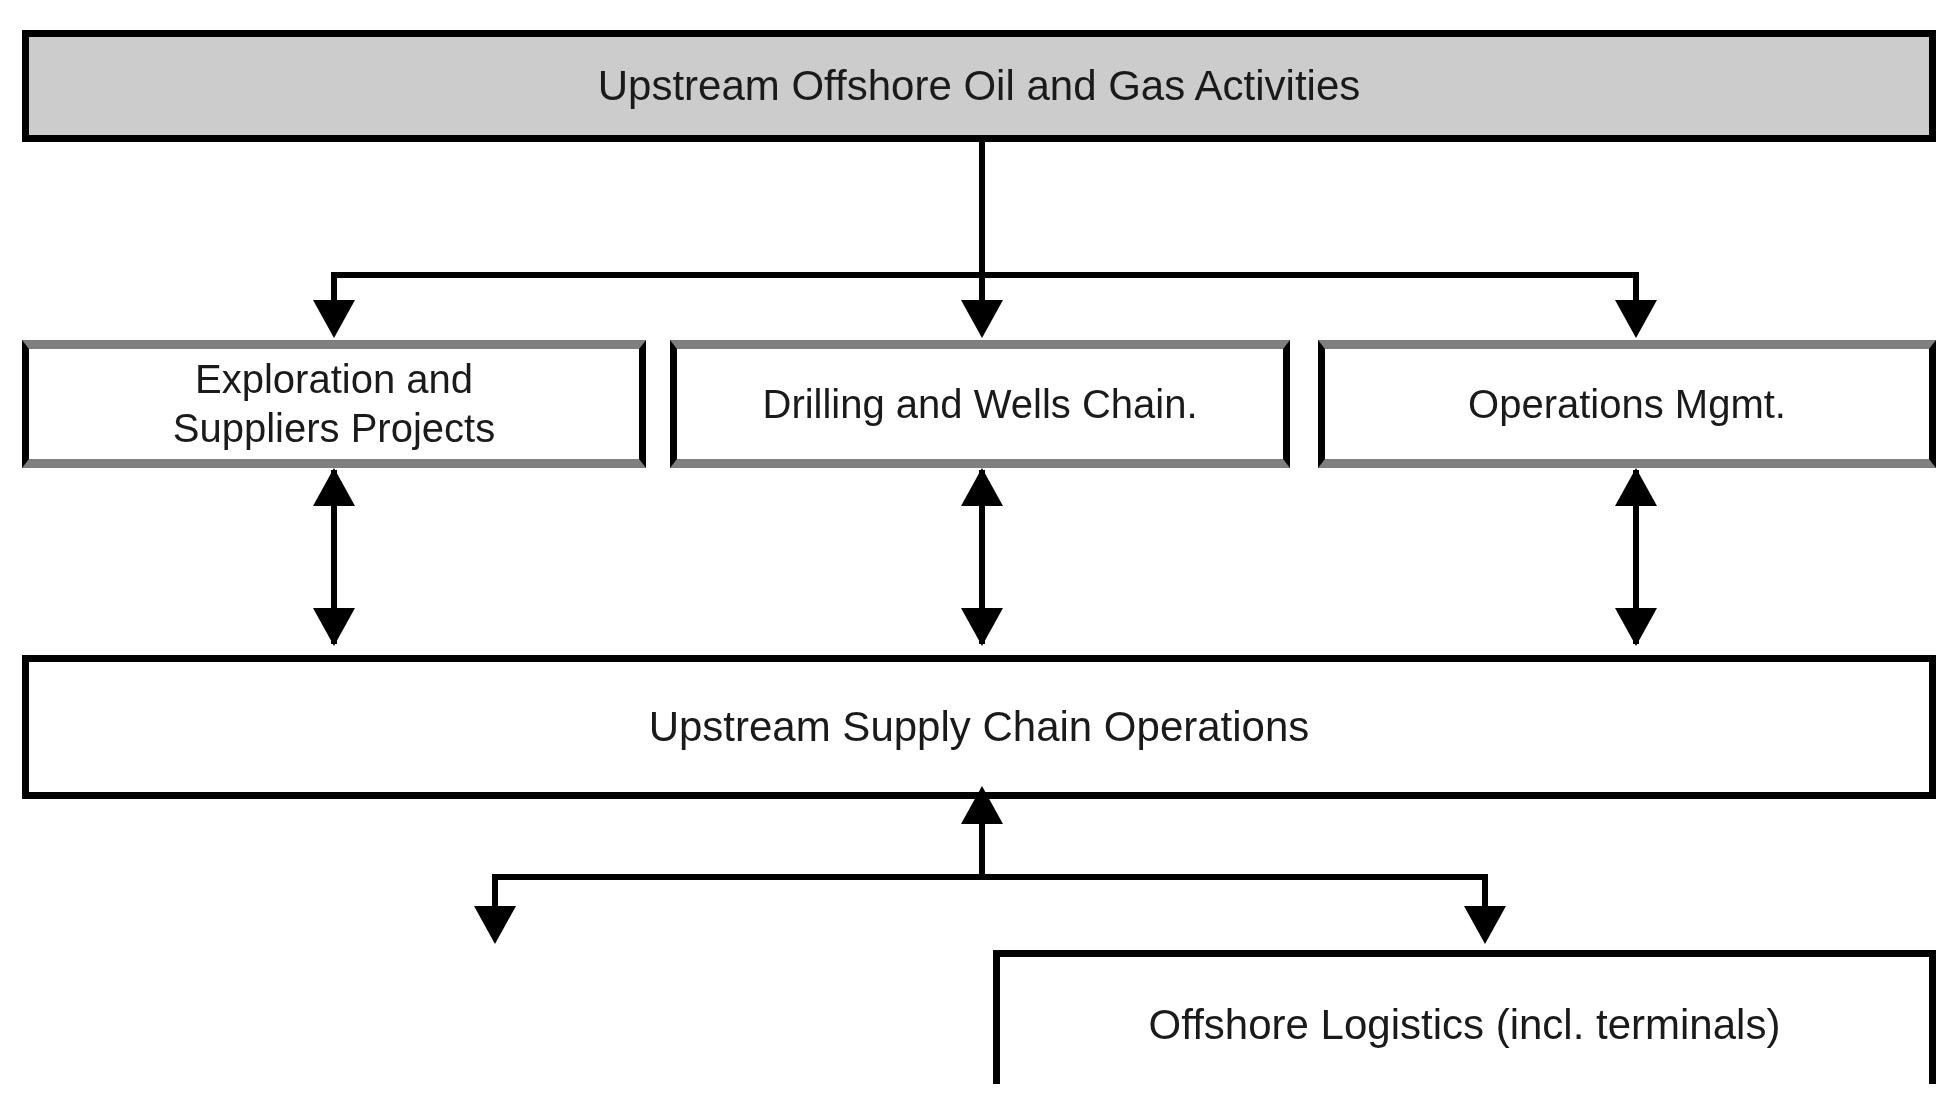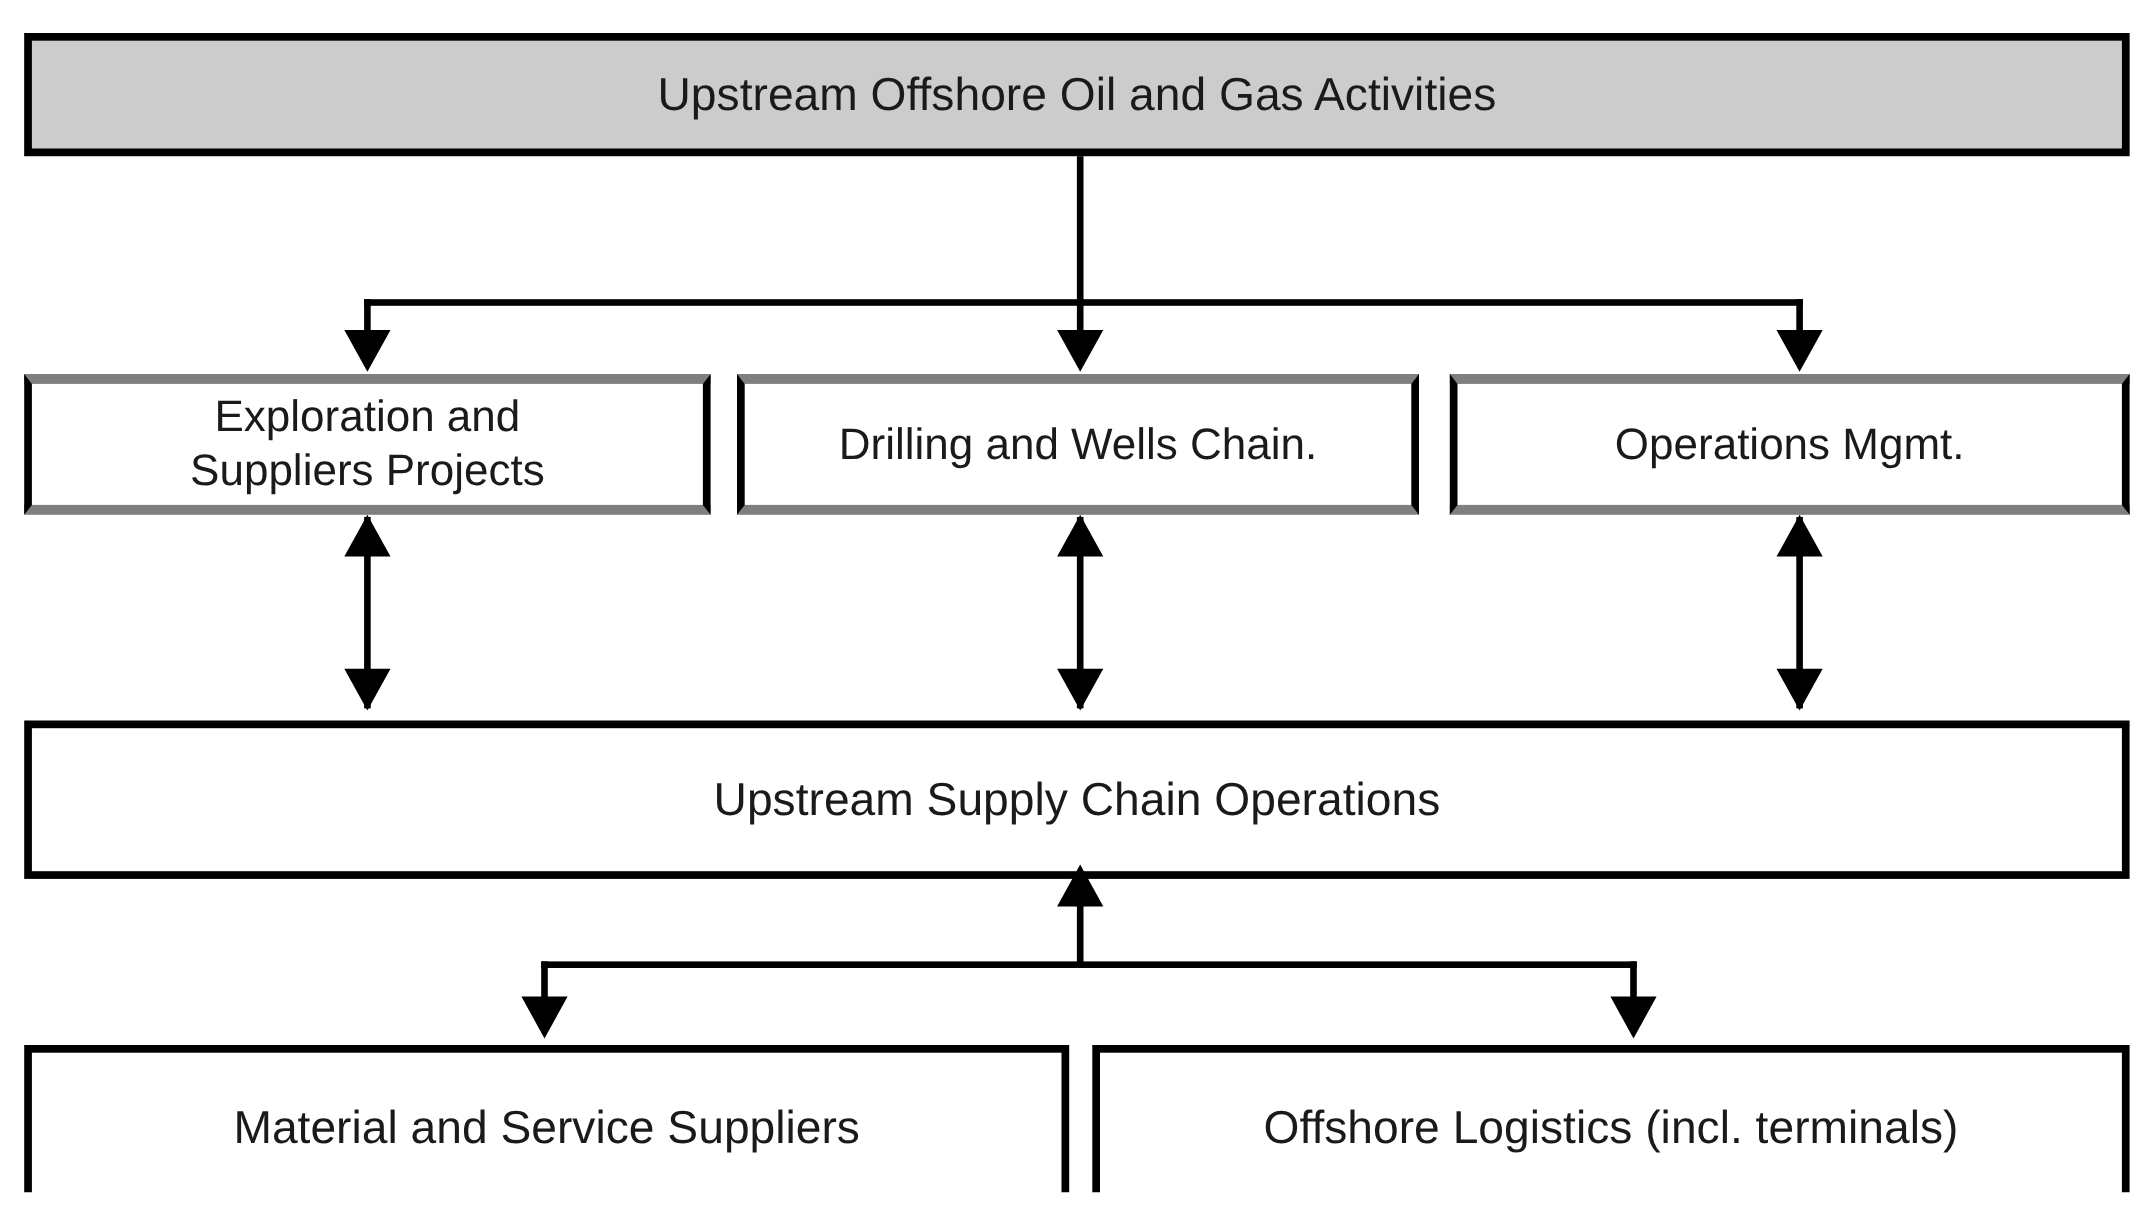--- a/index.html
+++ b/index.html
@@ -149,20 +149,17 @@
   </div>
 
   <div class="arrow arrow-up" style="left:961px; top:786px;"></div>
   <div class="edge v" style="left:979px; top:818px; height:62px;"></div>
   <div class="edge h" style="left:492px; top:874px; width:996px;"></div>
   <div class="edge v" style="left:492px; top:874px; height:42px;"></div>
   <div class="arrow arrow-down" style="left:474px; top:906px;"></div>
   <div class="edge v" style="left:1482px; top:874px; height:42px;"></div>
   <div class="arrow arrow-down" style="left:1464px; top:906px;"></div>
 
-  <div class="node node-bottom node-suppliers">
-    <span class="label">Material and Service Suppliers</span>
-  </div>
   <div class="node node-bottom node-logistics">
     <span class="label">Offshore Logistics (incl. terminals)</span>
   </div>
 
 </div>
 
 </body></html>

